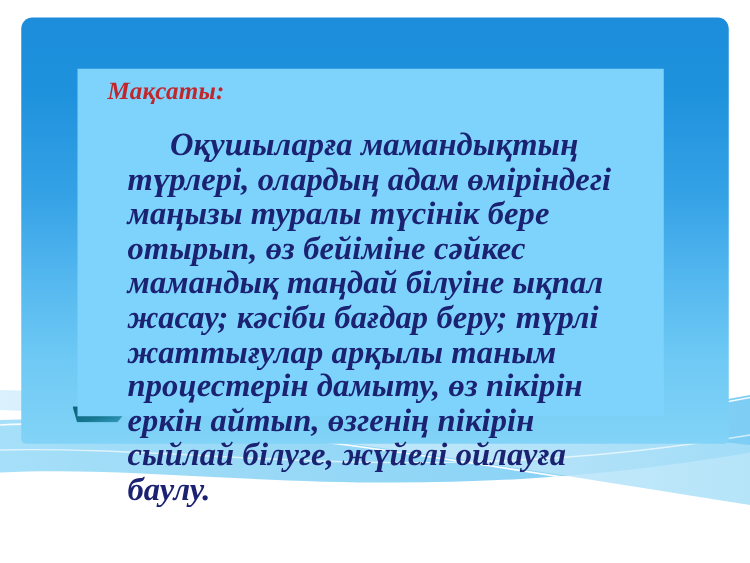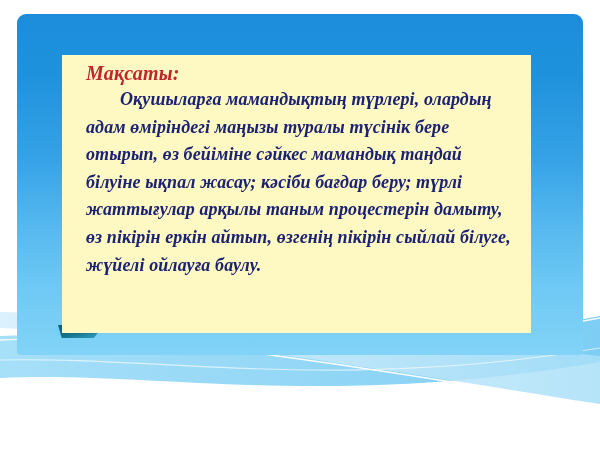--- a/index.html
+++ b/index.html
@@ -57,42 +57,42 @@
     clip-path: polygon(0 0, 100% 0, 78% 100%, 8% 100%);
   }
 
   
   #text-card {
     position: absolute;
     left: 62px;
     top: 55px;
     width: 469px;
     height: 278px;
-    background: #fef9c3;
+    background: #7dd3fc;
     box-sizing: border-box;
     padding: 6px 10px 0 24px;
   }
 
   #goal-heading {
     color: #c0272d;
     font-weight: bold;
     font-style: italic;
     font-size: 20px;
     line-height: 25px;
     margin: 0;
     letter-spacing: 0.2px;
   }
 
   #goal-body {
     color: #1b2272;
     font-weight: bold;
     font-style: italic;
-    font-size: 18px;
+    font-size: 26px;
     line-height: 27.6px;
-    margin: 0;
+    margin: 16px;
     letter-spacing: 0.1px;
     white-space: pre-line;
   }
   #goal-body .indent-first {
     display: inline-block;
     width: 34px;
   }
 </style>
 </head>
 <body>

